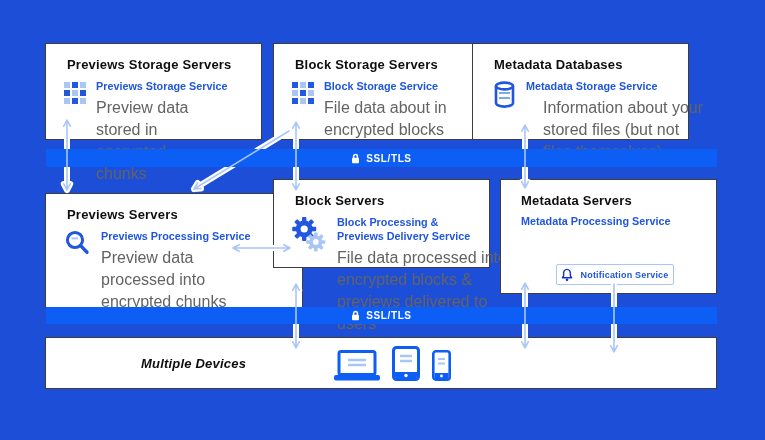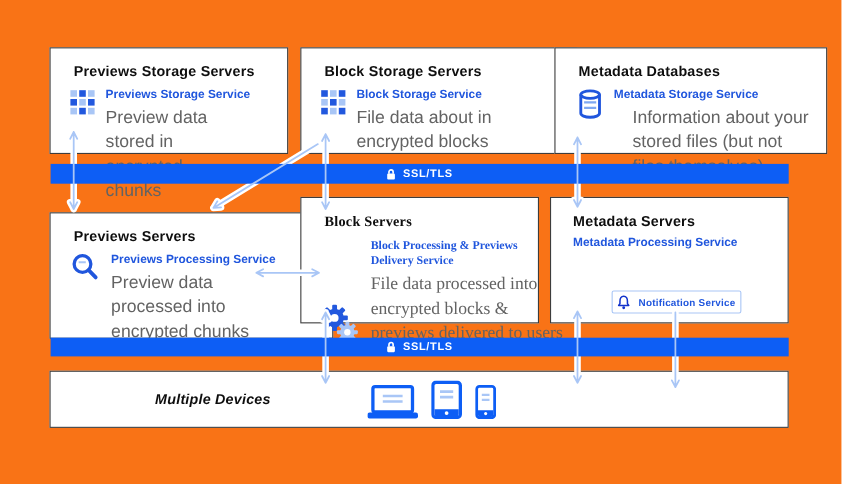--- a/index.html
+++ b/index.html
@@ -1,16 +1,16 @@
 <!DOCTYPE html>
 <html><head>
 <meta charset="utf-8">
 <style>
   html,body{margin:0;padding:0;background:#fff;}
-  .stage{position:relative;width:765px;height:440px;background:#f97316;overflow:hidden;
+  .stage{position:relative;width:765px;height:440px;background:#1d4ed8;overflow:hidden;
          font-family:"Liberation Sans",sans-serif;}
   
   .node{position:absolute;background:#fff;border:1px solid #3d3d3d;box-sizing:border-box;z-index:1;}
   .node-title{font-size:13px;font-weight:700;color:#0e0e0e;letter-spacing:.2px;padding:13px 14px 0 21px;}
   .svc-row{display:flex;align-items:flex-start;padding:8px 10px 0 18px;}
   .svc-icon{flex:0 0 auto;margin-right:10px;}
   .svc-link{font-size:10.8px;font-weight:700;color:#2056dd;line-height:1.28;}
   .svc-desc{font-size:16px;color:#636363;line-height:1.38;margin-top:3px;}
   
   .grid-icon{display:grid;grid-template-columns:repeat(3,6px);grid-auto-rows:6px;gap:2px;margin-top:2px;}
@@ -73,21 +73,21 @@
           <span class="sq l"></span>
           <span class="sq d"></span>
       </div>
       <div>
         <div class="svc-link">Block Storage Service</div>
         <div class="svc-desc" style="width:180px;">File data about in encrypted blocks</div>
       </div>
     </div>
   </div>
 
-  <div class="node" style="left:504px;top:43px;width:248px;height:97px;">
+  <div class="node" style="left:472px;top:43px;width:217px;height:97px;">
     <div class="node-title">Metadata Databases</div>
     <div class="svc-row" style="padding-left:20px;">
       <svg class="svc-icon" width="23" height="29" viewBox="0 0 23 29">
         <path d="M3,6 V23 A8.5,3.6 0 0 0 20,23 V6" fill="#fff" stroke="#2056dd" stroke-width="2.6"></path>
         <path d="M6,13 H17 M6,18 H17" stroke="#7ea8f2" stroke-width="2"></path>
         <ellipse cx="11.5" cy="6" rx="8.5" ry="3.4" fill="#fff" stroke="#2056dd" stroke-width="2.6"></ellipse>
       </svg>
       <div>
         <div class="svc-link">Metadata Storage Service</div>
         <div class="svc-desc" style="width:168px;margin-left:17px;">Information about your stored files (but not files themselves)</div>
@@ -111,23 +111,23 @@
         <path d="M7.5,8.4 H14" stroke="#a9c6f6" stroke-width="2"></path>
         <path d="M16.6,15.6 L23,22.2" stroke="#2056dd" stroke-width="3.4" stroke-linecap="round"></path>
       </svg>
       <div>
         <div class="svc-link">Previews Processing Service</div>
         <div class="svc-desc" style="width:126px;">Preview data processed into encrypted chunks</div>
       </div>
     </div>
   </div>
 
-  <div class="node" style="left:273px;top:179px;width:217px;height:115px;font-family:Liberation Serif, serif;">
+  <div class="node" style="left:273px;top:179px;width:217px;height:89px;">
     <div class="node-title">Block Servers</div>
-    <div class="svc-row" style="padding-left:16px;align-items:flex-end;">
+    <div class="svc-row" style="padding-left:16px;">
       <svg class="svc-icon" width="37" height="38" viewBox="0 0 37 38">
         <g fill="#2258de">
           <rect x="12" y="1" width="4.4" height="7" rx="1"></rect>
           <rect x="12" y="1" width="4.4" height="7" rx="1" transform="rotate(45 14.2 13)"></rect>
           <rect x="12" y="1" width="4.4" height="7" rx="1" transform="rotate(90 14.2 13)"></rect>
           <rect x="12" y="1" width="4.4" height="7" rx="1" transform="rotate(135 14.2 13)"></rect>
           <rect x="12" y="1" width="4.4" height="7" rx="1" transform="rotate(180 14.2 13)"></rect>
           <rect x="12" y="1" width="4.4" height="7" rx="1" transform="rotate(225 14.2 13)"></rect>
           <rect x="12" y="1" width="4.4" height="7" rx="1" transform="rotate(270 14.2 13)"></rect>
           <rect x="12" y="1" width="4.4" height="7" rx="1" transform="rotate(315 14.2 13)"></rect>

